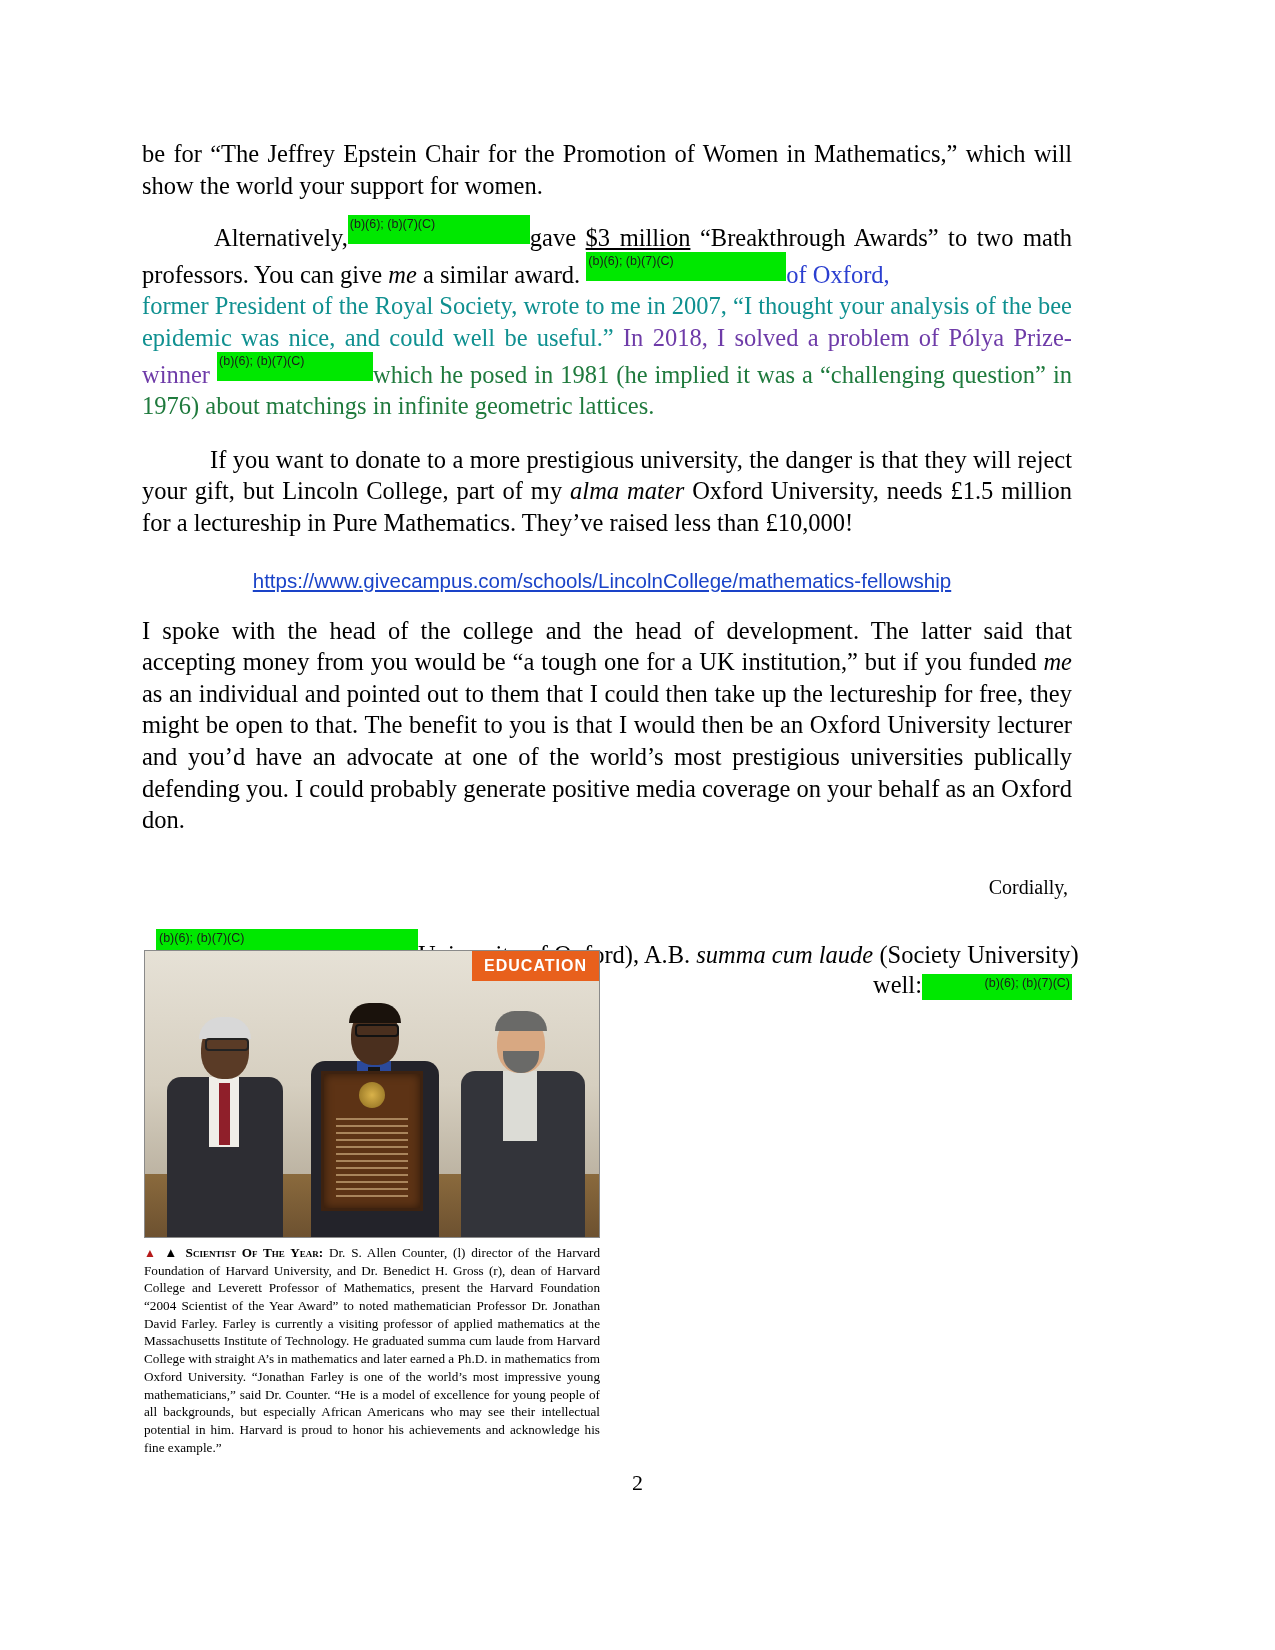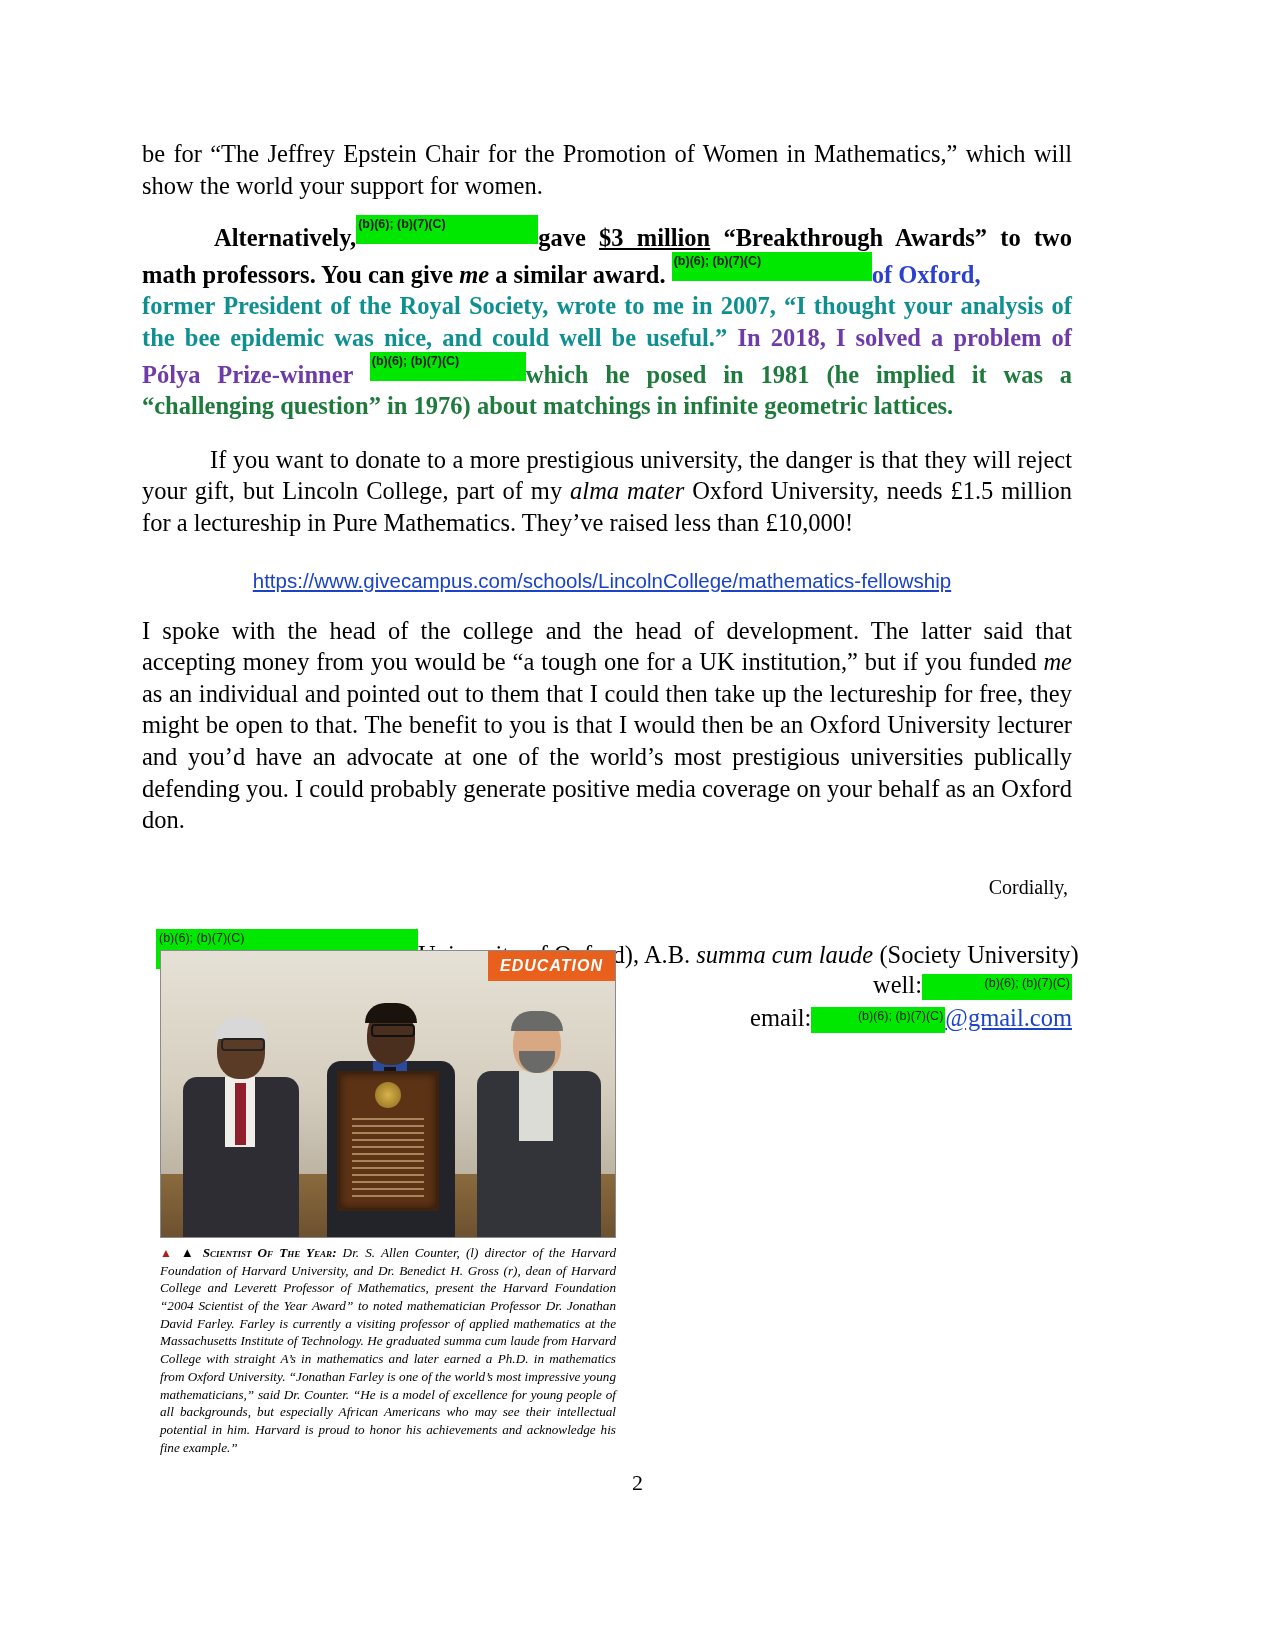--- a/index.html
+++ b/index.html
@@ -28,21 +28,21 @@
     width: 930px;
   }
   p {
     margin: 0;
     font-size: 24.5px;
     line-height: 1.29;
     text-align: justify;
   }
   .indent { text-indent: 72px; }
   .indent-sm { text-indent: 68px; }
-  .gap-sm { margin-top: 16px; font-weight: bold; }
+  .gap-sm { margin-top: 16px; }
   .gap-md { margin-top: 22px; }
 
   .redact {
     display: inline-block;
     background: #00e800;
     color: #1a1a1a;
     font-family: "Liberation Sans", sans-serif;
     font-size: 12.5px;
     line-height: 1.0;
     vertical-align: baseline;
@@ -129,24 +129,23 @@
   }
   .rc-cell { width: 150px; }
   .rc-email { width: 134px; }
   .gmail {
     color: #1a43c8;
     text-decoration: underline;
   }
 
   .figure {
     position: absolute;
-    left: 160px;
+    left: 144px;
     top: 950px;
     width: 456px;
-    font-style: italic;
   }
   .photo {
     width: 456px;
     height: 288px;
     position: relative;
     background: linear-gradient(#cfc8bd, #b9b0a2);
     overflow: hidden;
     border: 1px solid #8a8a8a;
     box-sizing: border-box;
   }
@@ -263,23 +262,20 @@
 
     <div class="cordially">Cordially,</div>
 
     <div class="sig-block">
       <div class="sig-line">
         <span class="sig-redact">(b)(6); (b)(7)(C)</span><span>University of Oxford), A.B. </span><em>summa cum laude</em><span> (Society University)</span>
       </div>
       <div class="cell-line">
         <span>well:</span><span class="inline-redact-sm rc-cell">(b)(6); (b)(7)(C)</span>
       </div>
-      <div class="email-line">
-        <span>email:</span><span class="inline-redact-sm rc-email">(b)(6); (b)(7)(C)</span><span class="gmail">@gmail.com</span>
-      </div>
     </div>
 
   </div>
 
   <div class="figure">
     <div class="photo">
       <div class="wall"></div>
       <div class="floor"></div>
 
       <div class="person" style="left:16px; width:128px; height:232px;">

